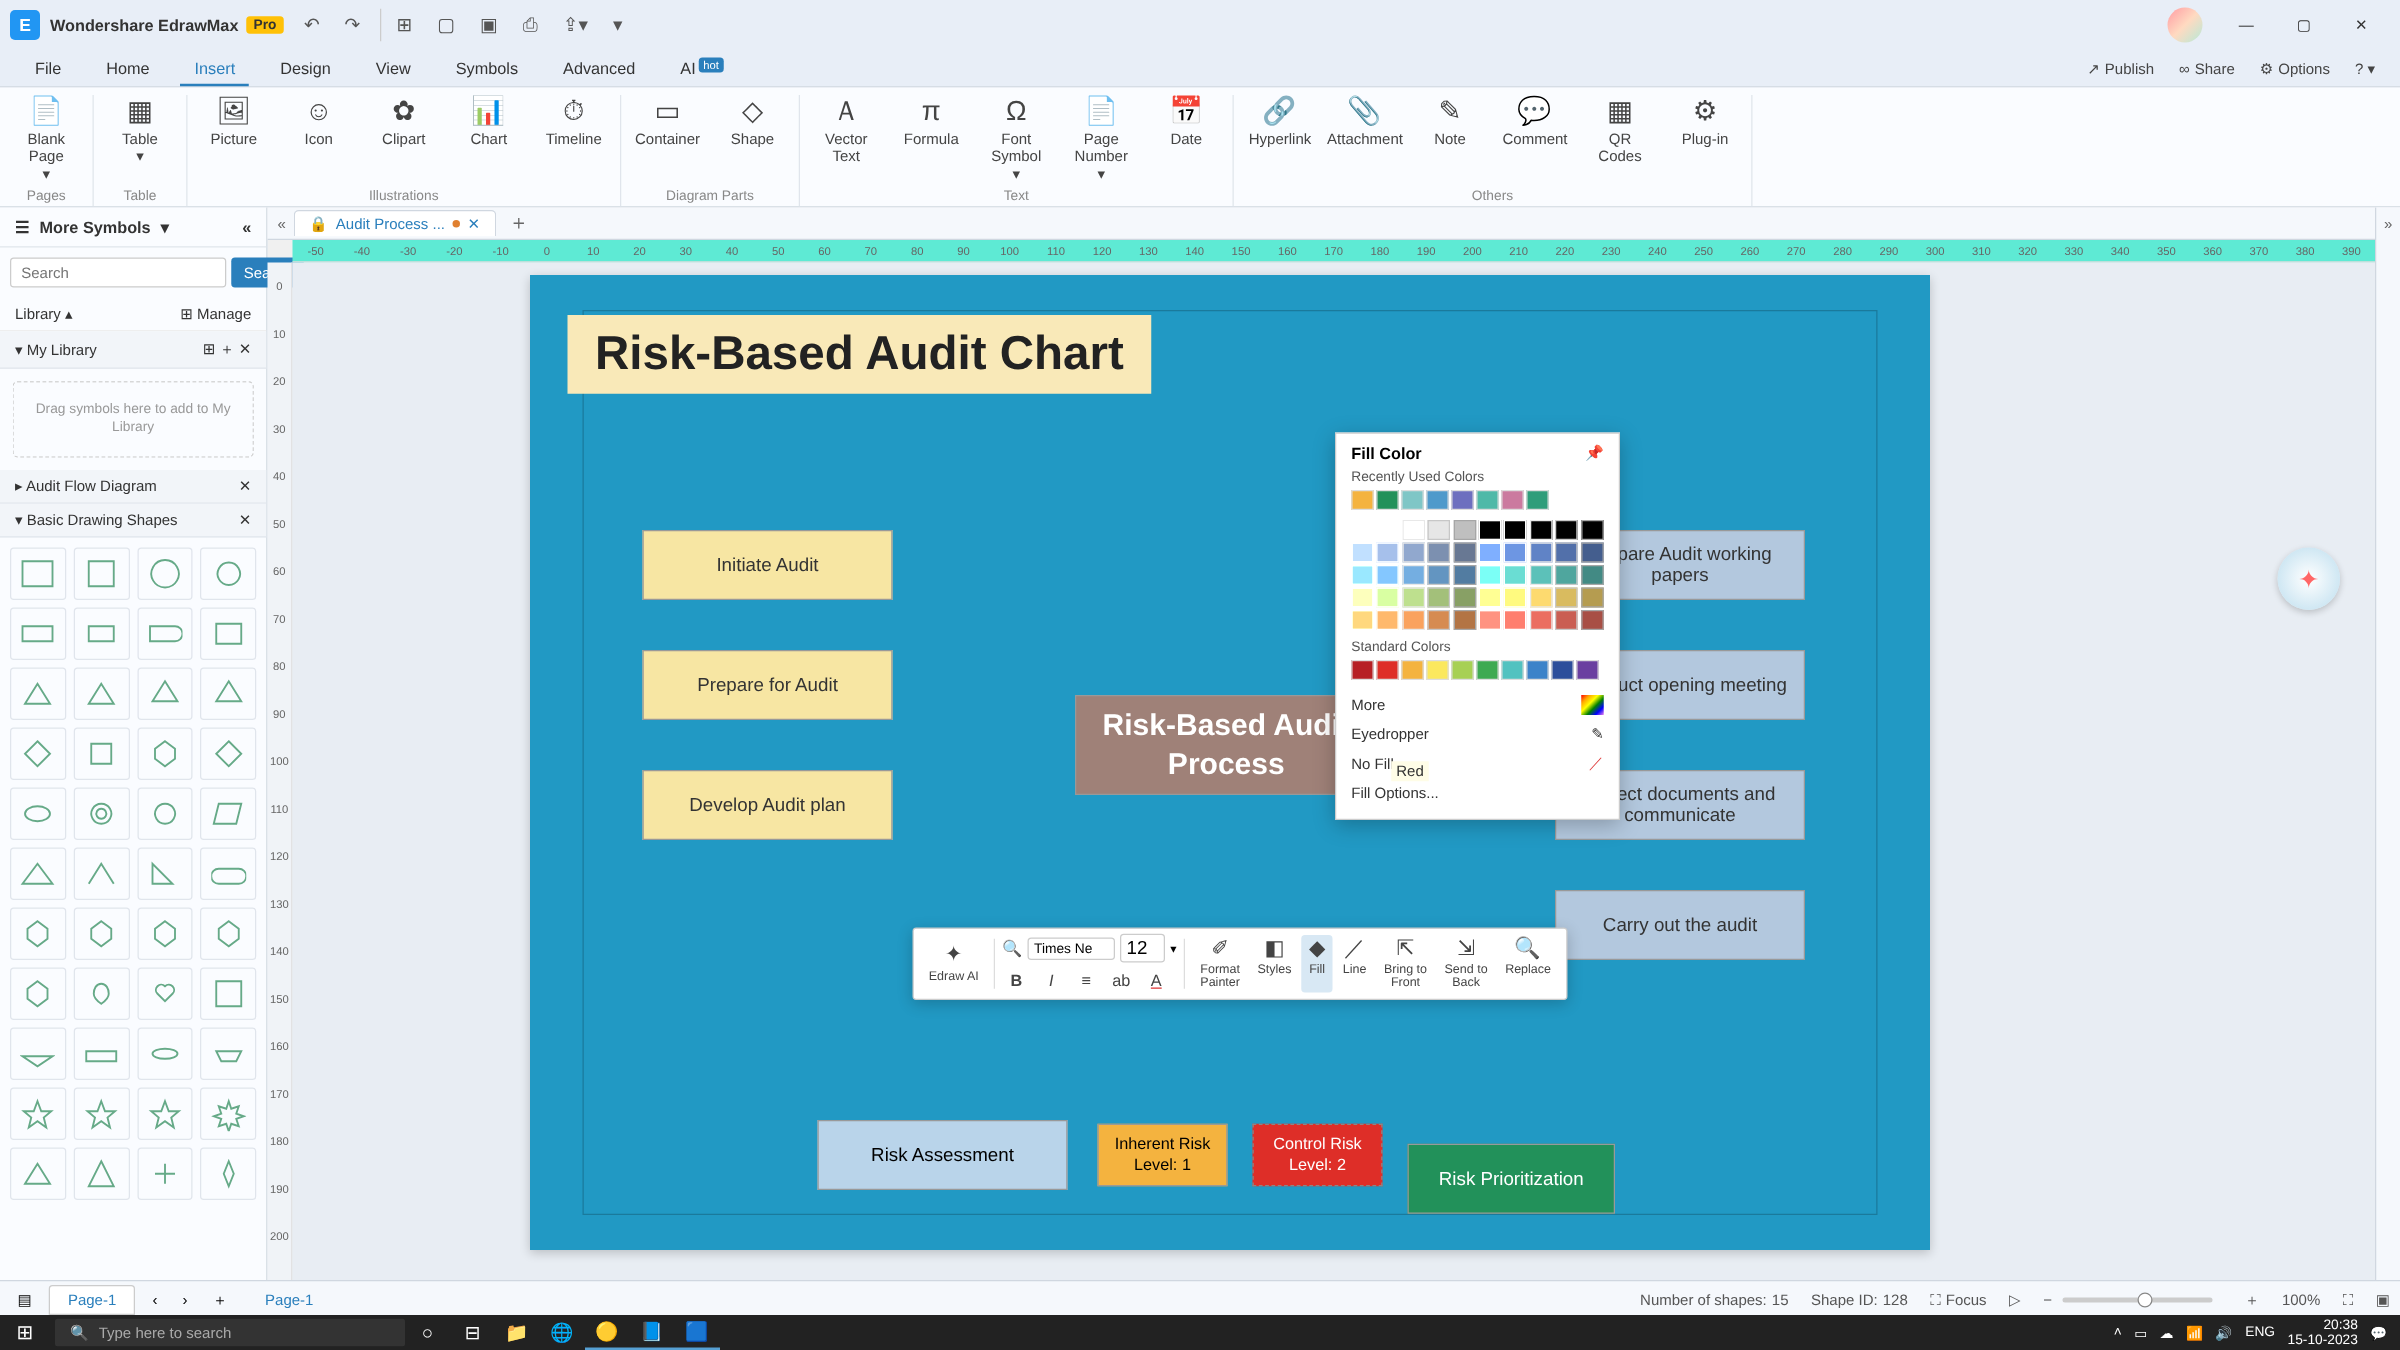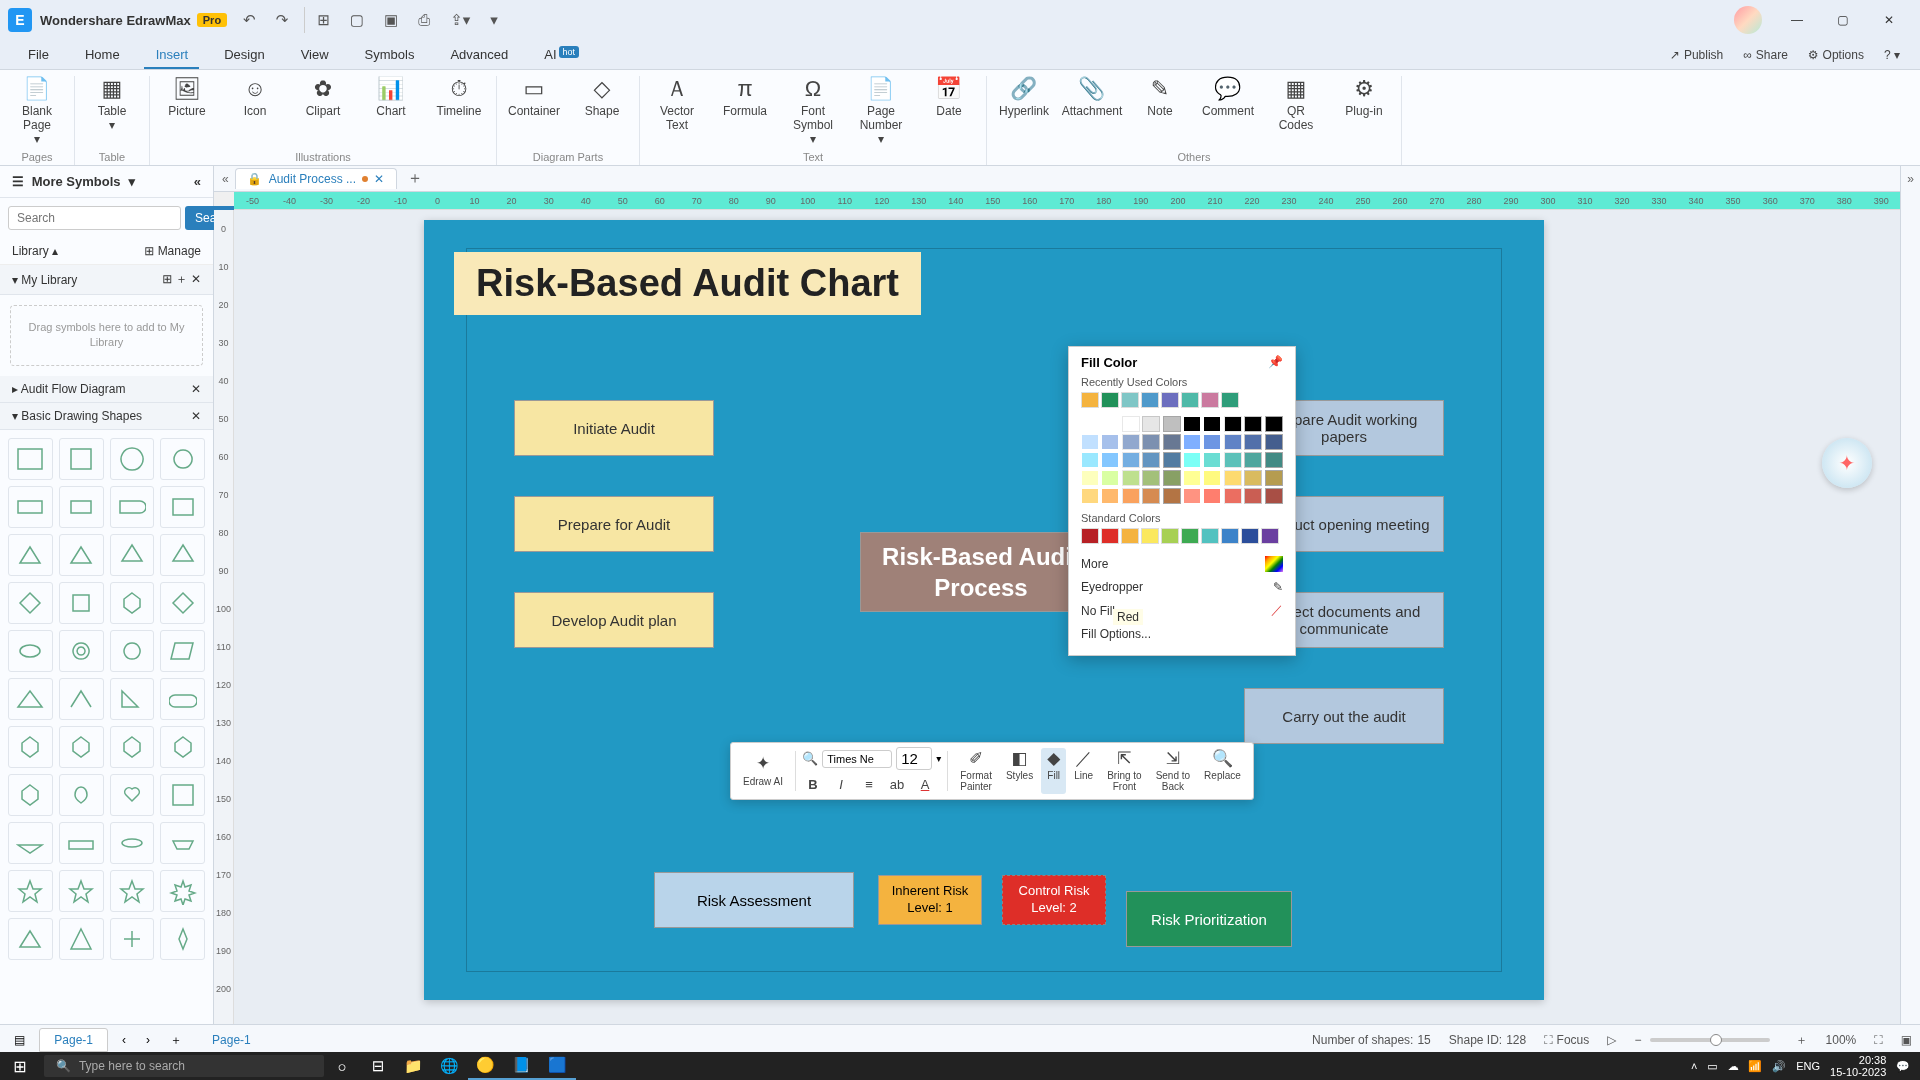--- a/index.html
+++ b/index.html
@@ -55,21 +55,21 @@
 .ruler-h { position:absolute; left:234px; right:20px; top:192px; height:18px; background:#5eead4; font-size:9px; color:#666; display:flex; align-items:center; overflow:hidden; border-bottom:1px solid #ddd; }
 .ruler-tick { position:relative; width:38px; text-align:center; }
 .ruler-v { position:absolute; left:214px; top:210px; bottom:56px; width:20px; background:#f0f3f7; border-right:1px solid #ddd; display:flex; flex-direction:column; align-items:center; overflow:hidden; }
 .ruler-vtick { height:38px; font-size:9px; color:#666; writing-mode:horizontal-tb; display:flex; align-items:center; }
 
 .canvas-area { position:absolute; left:234px; right:20px; top:210px; bottom:56px; background:#e8edf3; overflow:hidden; }
 .page-bg { position:absolute; left:190px; top:10px; width:1120px; height:780px; background:#2199c4; box-shadow:0 2px 8px rgba(0,0,0,.2); }
 .chart-title { position:absolute; left:18px; top:32px; background:#f9e9b8; padding:10px 22px; font-size:38px; font-weight:700; color:#222;margin-left:12px; }
 .page-border { position:absolute; left:42px; top:28px; right:42px; bottom:28px; border:1px solid #1a7a9c; }
 
-.box { position:absolute; border:1px solid #999; text-align:center; display:flex; align-items:center; justify-content:center; font-size:15px; padding:4px 8px; }
+.box { position:absolute; border:1px solid #999; text-align:center; display:flex; align-items:center; justify-content:center; font-size:15px; padding:4px 8px;margin-top:24px; }
 .box.yellow { background:#f7e6a3; color:#333; }
 .box.blue2 { background:#b3c8de; color:#333; }
 .box.center { background:#9f8178; color:#fff; font-size:24px; font-weight:600; line-height:1.3; }
 .box.lightblue { background:#b9d4ea; }
 .box.orange { background:#f4b33f; font-size:13px; line-height:1.3; }
 .box.red { background:#de2e28; color:#ffffff; font-size:13px; line-height:1.3; border:1px dashed #888; }
 .box.green { background:#22915a; color:#fff; }
 
 
 .fill-popup { position:absolute; left:1068px; top:346px; width:228px; background:#fff; border:1px solid #ccc; box-shadow:0 4px 16px rgba(0,0,0,.25); z-index:50; font-size:12px; padding:8px 12px 10px; }

